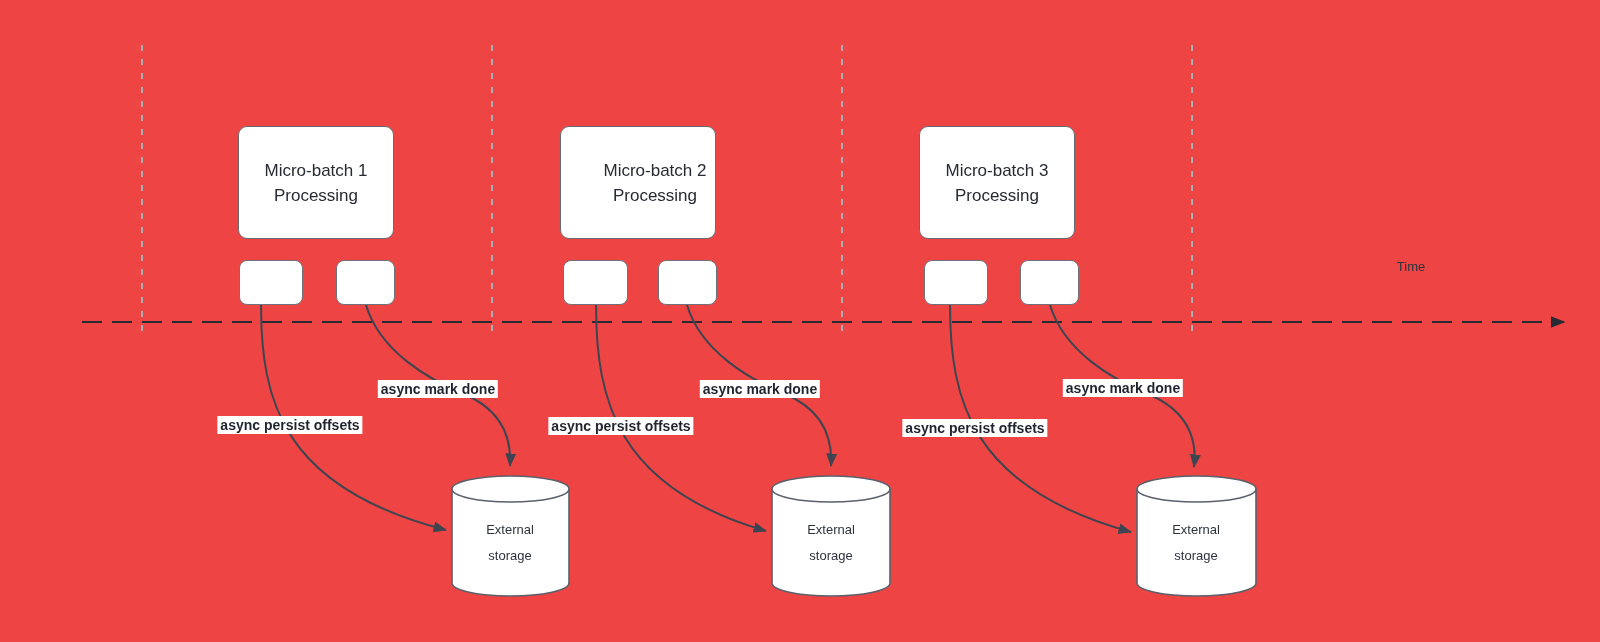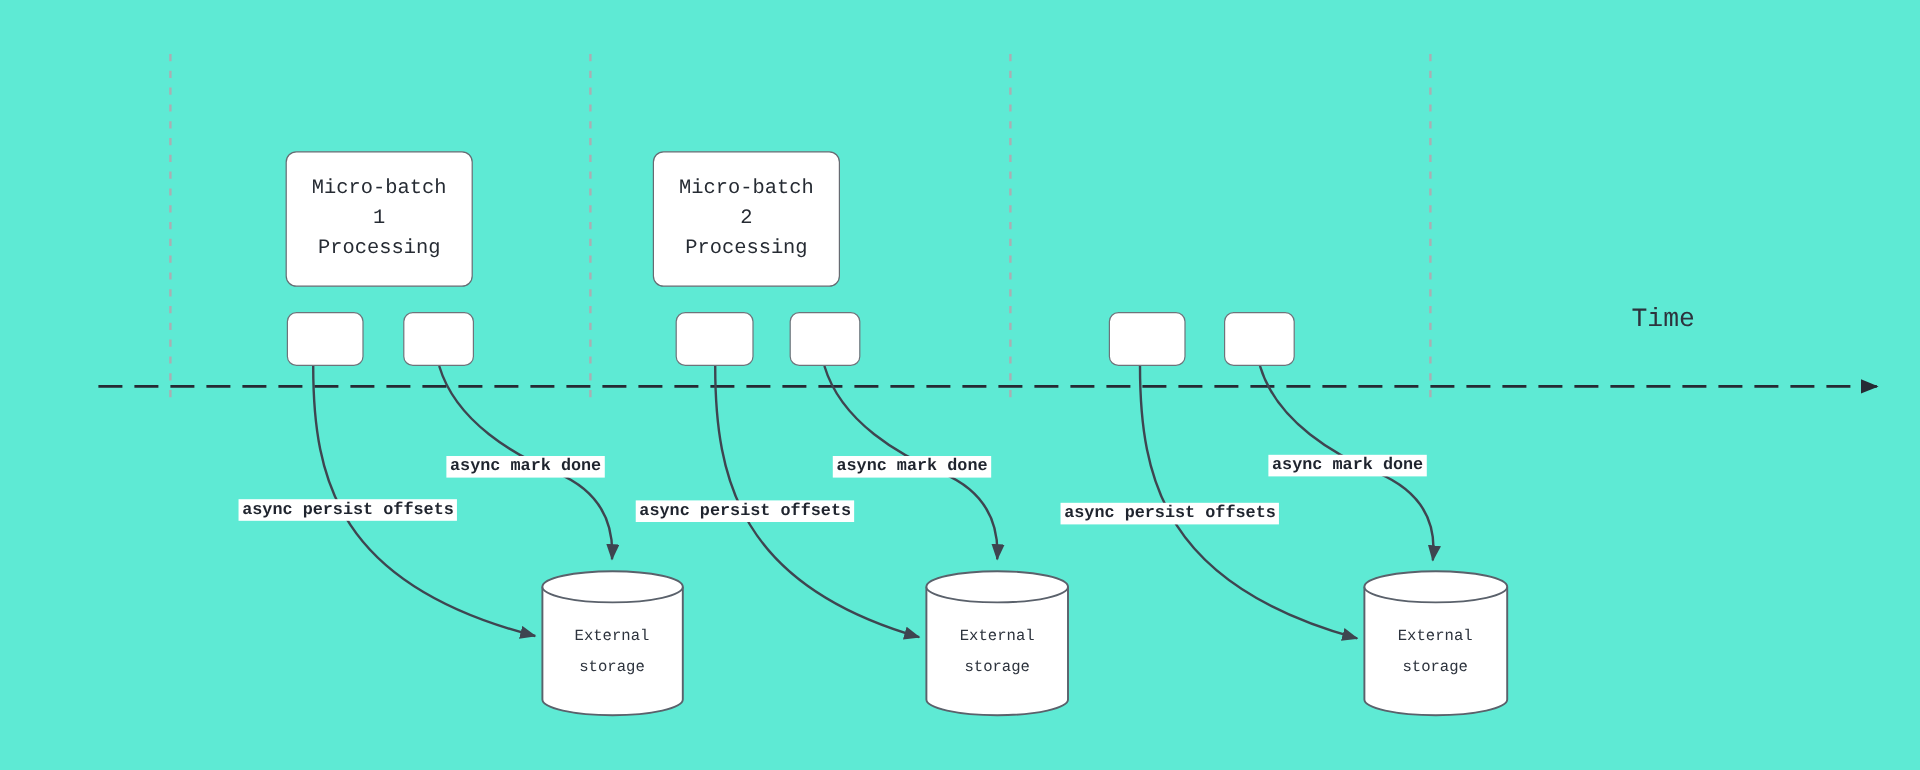--- a/index.html
+++ b/index.html
@@ -5,23 +5,22 @@
   html, body {
     margin: 0;
     padding: 0;
     background: #ffffff;
     font-family: "Liberation Sans", sans-serif;
   }
   .canvas {
     position: relative;
     width: 1600px;
     height: 642px;
-    background: #5eead4;
+    background: #ef4444;
     overflow: hidden;
-    font-family: Liberation Mono, monospace;
   }
   .linework {
     position: absolute;
     top: 0; left: 0;
   }
   .bigbox {
     position: absolute;
     top: 126px;
     height: 113px;
     border: 1.5px solid #666b72;
@@ -61,23 +60,24 @@
     width: 84px;
     transform: translateX(-50%);
     text-align: center;
     font-size: 13px;
     line-height: 26px;
     color: #2d333d;
   }
   .time-label {
     position: absolute;
     transform: translate(-50%, -50%);
-    font-size: 22px;
+    font-size: 13px;
     color: #2d333d;
     white-space: nowrap;
+    margin-left: 25px;
   }
 </style>
 </head>
 <body>
 
 <div class="canvas">
 
   <svg class="linework" width="1600" height="642" viewBox="0 0 1600 642">
     <defs>
       <marker id="arrowFlow" markerWidth="16" markerHeight="13" refX="12.5" refY="5.5" orient="auto" markerUnits="userSpaceOnUse">
@@ -122,29 +122,32 @@
 
   <div class="bigbox" style="left:238px; width:156px;">
     <span>Micro-batch 1 Processing</span>
   </div>
   <div class="smallbox" style="left:239px; width:64px;"></div>
   <div class="smallbox" style="left:336px; width:59px;"></div>
   <div class="flowlabel" style="left:290px; top:425px;">async persist offsets</div>
   <div class="flowlabel" style="left:438px; top:389px;">async mark done</div>
   <div class="cyl-text" style="left:510px; top:517px;">External storage</div>
 
-  <div class="bigbox" style="left:544px; width:156px;">
+  <div class="bigbox" style="left:560px; width:156px;justify-content:flex-end;">
     <span>Micro-batch 2 Processing</span>
   </div>
   <div class="smallbox" style="left:563px; width:65px;"></div>
   <div class="smallbox" style="left:658px; width:59px;"></div>
   <div class="flowlabel" style="left:621px; top:426px;">async persist offsets</div>
   <div class="flowlabel" style="left:760px; top:389px;">async mark done</div>
   <div class="cyl-text" style="left:831px; top:517px;">External storage</div>
 
+  <div class="bigbox" style="left:919px; width:156px;">
+    <span>Micro-batch 3 Processing</span>
+  </div>
   <div class="smallbox" style="left:924px; width:64px;"></div>
   <div class="smallbox" style="left:1020px; width:59px;"></div>
   <div class="flowlabel" style="left:975px; top:428px;">async persist offsets</div>
   <div class="flowlabel" style="left:1123px; top:388px;">async mark done</div>
   <div class="cyl-text" style="left:1196px; top:517px;">External storage</div>
 
   <div class="time-label" style="left:1386px; top:266px;">Time</div>
 
 </div>
 

